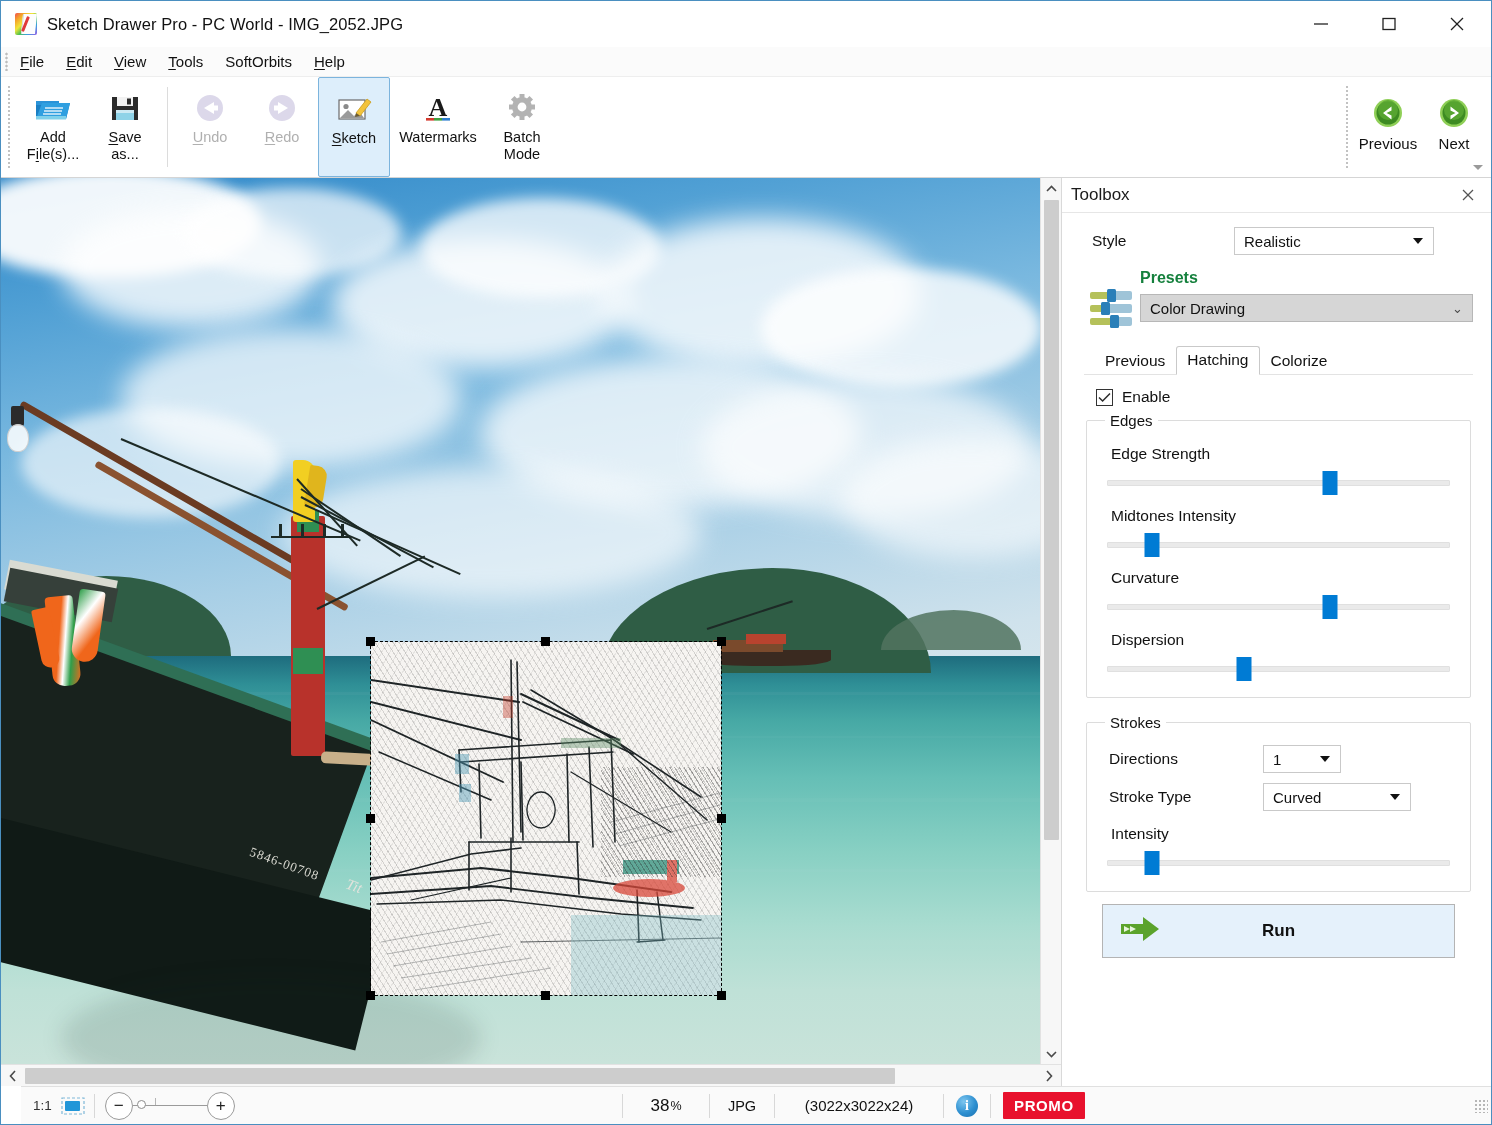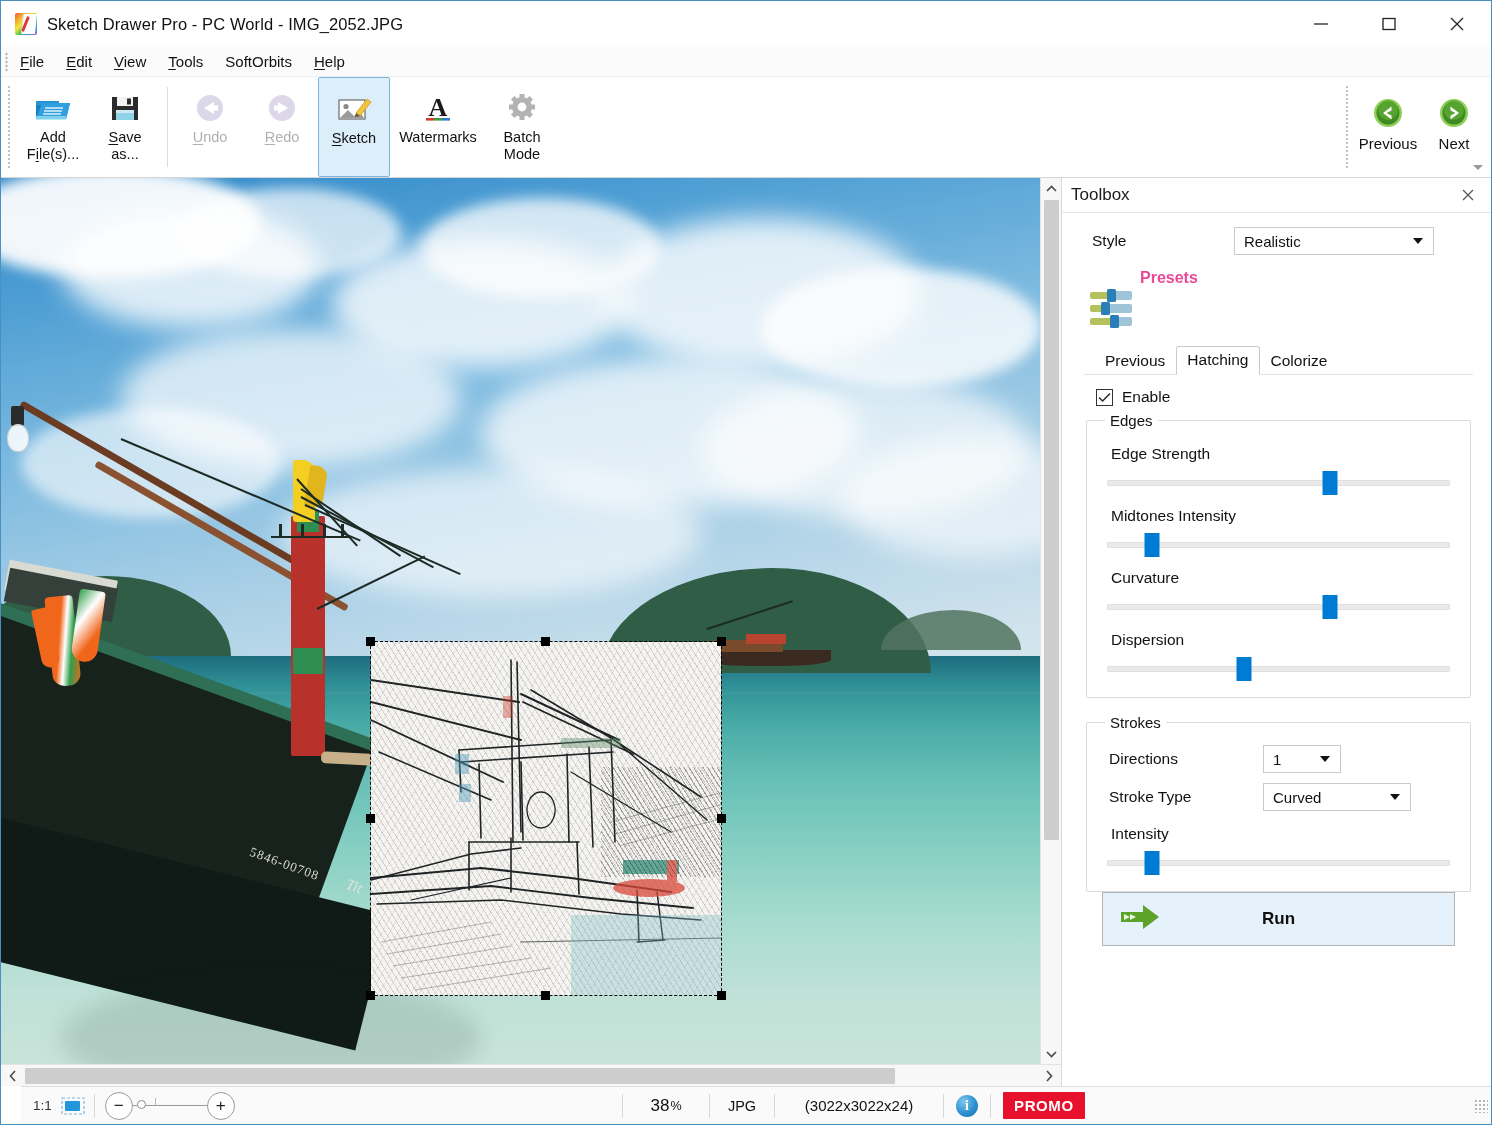--- a/index.html
+++ b/index.html
@@ -199,21 +199,21 @@
   .combo .cval { flex: 1; white-space: nowrap; overflow: hidden; }
   .caret-solid {
     width: 0; height: 0; border-left: 5px solid transparent; border-right: 5px solid transparent;
     border-top: 6px solid #111; margin-right: 4px;
   }
   .caret-thin { color: #4c4c4c; font-size: 13px; margin-right: 3px; }
 
   .presets-row { display: flex; align-items: flex-start; margin-top: 14px; }
   .presets-ico { width: 56px; padding-top: 18px; display: flex; justify-content: center; }
   .presets-col { flex: 1; }
-  .presets-title { font-size: 16px; font-weight: bold; color: #ec4899; margin-bottom: 7px; }
+  .presets-title { font-size: 16px; font-weight: bold; color: #15803d; margin-bottom: 7px; }
 
   .tabs { display: flex; align-items: flex-end; margin-top: 16px; border-bottom: 1px solid #e3e3e3; padding-left: 10px; }
   .tab {
     font-size: 15.5px; color: #111; padding: 4px 10px 5px; border: 1px solid transparent;
     border-bottom: none; position: relative; top: 1px; cursor: default;
   }
   .tab + .tab { border-left: 1px solid #cfcfcf; }
   .tab.sel {
     background: #ffffff; border: 1px solid #c9c9c9; border-bottom: 1px solid #ffffff;
     border-radius: 3px 3px 0 0; top: 1px;
@@ -221,21 +221,21 @@
   .tab.sel + .tab { border-left: 1px solid transparent; }
 
   .checkrow { display: flex; align-items: center; margin: 13px 0 6px 12px; }
   .cbox {
     width: 17px; height: 17px; border: 1px solid #333; background: #fff;
     display: flex; align-items: center; justify-content: center; margin-right: 9px;
   }
   .check-label { font-size: 15.5px; color: #111; }
 
   fieldset.group {
-    border: 1px solid #dcdcdc; border-radius: 2px; margin: 6px 2px 0 2px;
+    border: 1px solid #dcdcdc; border-radius: 2px; margin: 6px 2px 12px 2px;
     padding: 4px 16px 16px 16px;
   }
   fieldset.group > legend { font-size: 15px; color: #111; padding: 0 5px; margin-left: 2px; }
   .slider-label { font-size: 15.5px; color: #111; margin: 12px 0 8px 8px; }
   .slider {
     position: relative; height: 24px; margin: 0 4px;
   }
   .slider .track {
     position: absolute; left: 0; right: 0; top: 9px; height: 6px;
     background: #eaeaea; border: 1px solid #e0e0e0; border-radius: 1px;
@@ -717,20 +717,24 @@
               <rect x="2" y="18" width="14" height="7" rx="2" fill="#b5c15a"></rect>
               <rect x="16" y="17" width="28" height="9" rx="2" fill="#9fc4d8"></rect>
               <rect x="13" y="15" width="9" height="13" rx="1.5" fill="#2a7fb8"></rect>
               <rect x="2" y="31" width="22" height="7" rx="2" fill="#b5c15a"></rect>
               <rect x="24" y="30" width="20" height="9" rx="2" fill="#9fc4d8"></rect>
               <rect x="22" y="28" width="9" height="13" rx="1.5" fill="#2a7fb8"></rect>
             </svg>
           </div>
           <div class="presets-col">
             <div class="presets-title">Presets</div>
+            <div class="combo grey">
+              <span class="cval">Color Drawing</span>
+              <span class="caret-thin">⌄</span>
+            </div>
           </div>
         </div>
 
         <div class="tabs">
           <div class="tab">Previous</div>
           <div class="tab sel">Hatching</div>
           <div class="tab">Colorize</div>
         </div>
 
         <div class="checkrow">

